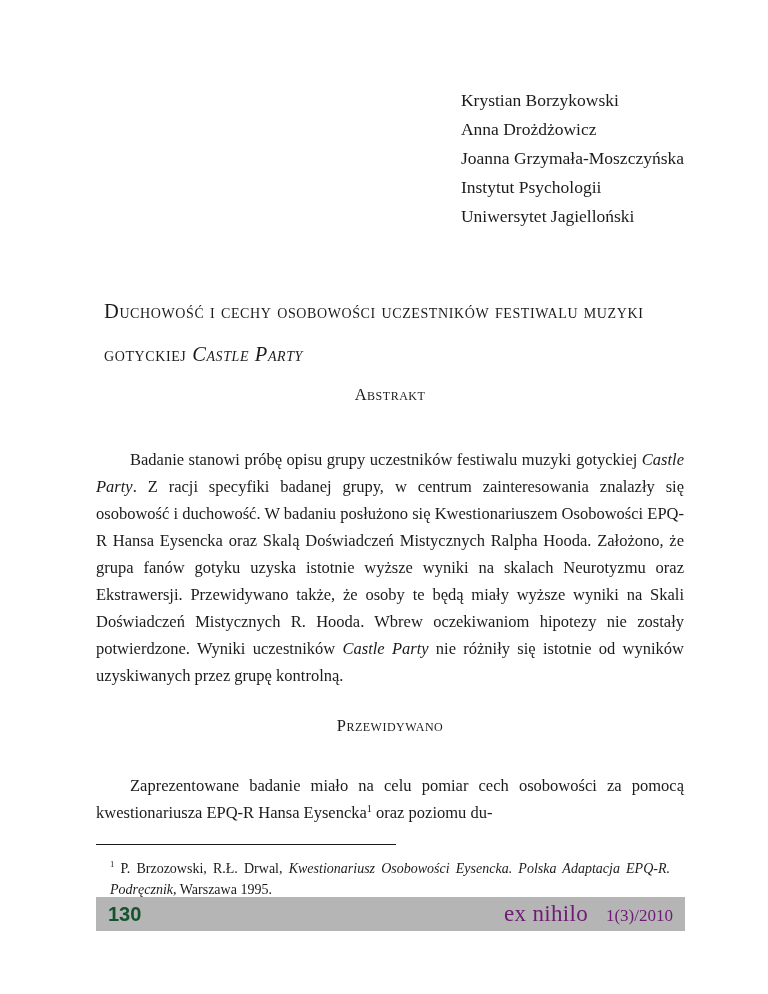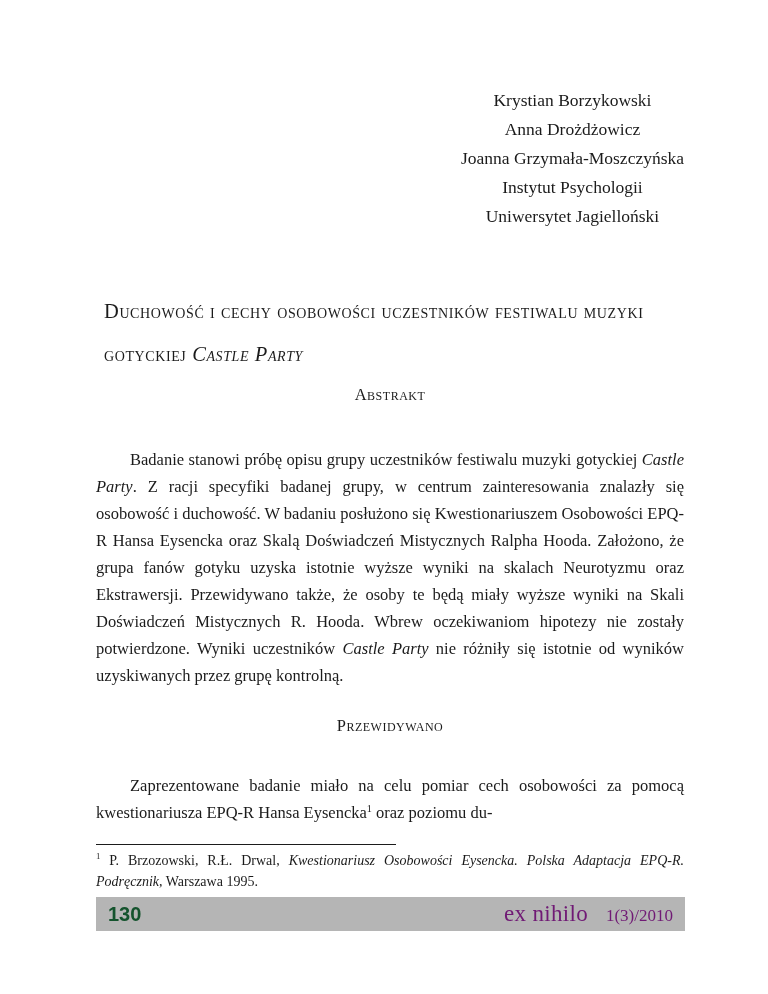--- a/index.html
+++ b/index.html
@@ -14,21 +14,21 @@
     margin: 0 auto;
     background: #ffffff;
     font-family: "Liberation Serif", serif;
     color: #1b1b1b;
     overflow: hidden;
   }
   .author-block {
     position: absolute;
     top: 86px;
     right: 84px;
-    text-align: center;
+    text-align: left;
     font-size: 17.5px;
     line-height: 29px;
     margin-left: 43px;
   }
   .title {
     position: absolute;
     top: 290px;
     left: 104px;
     right: 92px;
     margin: 0;
@@ -76,21 +76,21 @@
     width: 588px;
     top: 844px;
   }
   .footnote-rule {
     width: 300px;
     height: 0;
     border-top: 1.4px solid #1b1b1b;
     margin-bottom: 6px;
   }
   .footnote {
-    margin: 0;
+    margin: 14px;
     font-size: 14px;
     line-height: 20.5px;
     text-align: justify;
   }
   .footer-bar {
     position: absolute;
     left: 96px;
     right: 83px;
     top: 897px;
     height: 34px;

